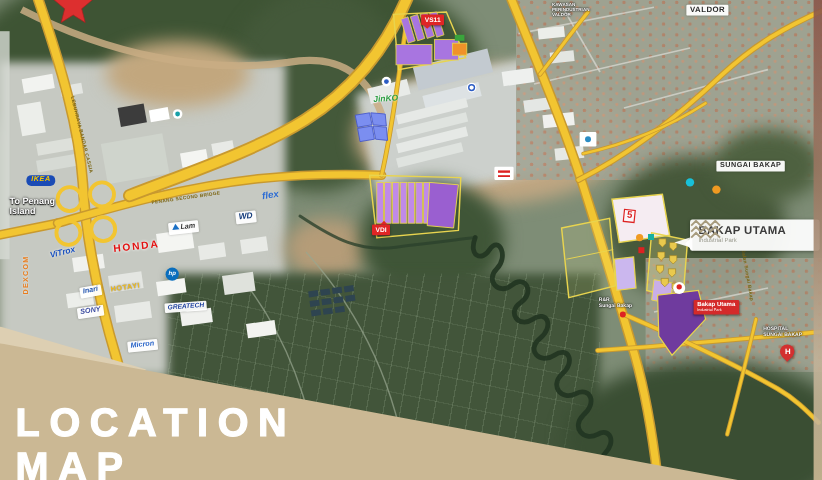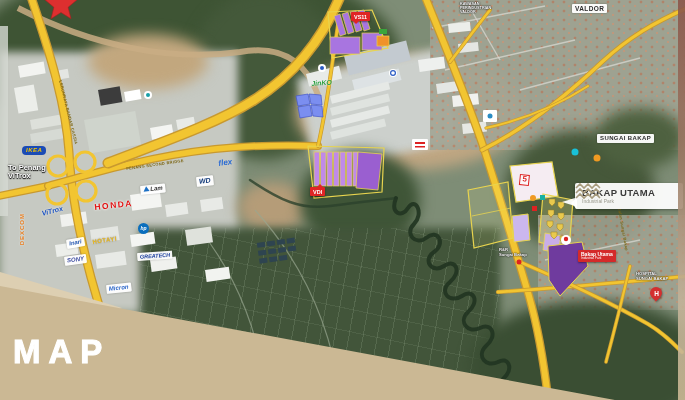--- a/index.html
+++ b/index.html
@@ -284,21 +284,21 @@
 
   <div id="labels">
       <div class="mlabel flag flag-dl" style="left: 351px; top: 12px;">VS11</div>
       <div class="mlabel flag flag-ur" style="left: 310px; top: 187px;">VDI</div>
       <div class="mlabel wbox" style="left: 572px; top: 4px; font-size: 6.5px;">VALDOR</div>
       <div class="mlabel twhite" style="left: 460px; top: 2px; font-size: 3.8px;">KAWASAN
 PERINDUSTRIAN
 VALDOR</div>
       <div class="mlabel wbox" style="left: 597px; top: 134px; font-size: 6px;">SUNGAI BAKAP</div>
       <div class="mlabel owhite" style="left: 8px; top: 164px;">To Penang
-ViTrox</div>
+Island</div>
       <div class="mlabel twhite" style="left: 499px; top: 248px;">R&amp;R
 Sungai Bakap</div>
       <div class="mlabel twhite" style="left: 636px; top: 272px;">HOSPITAL
 SUNGAI BAKAP</div>
       <div class="mlabel ikea" style="left: 22px; top: 146px;">IKEA</div>
       <div class="mlabel honda" style="left: 94px; top: 203px; transform: rotate(-6deg);">HONDA</div>
       <div class="mlabel dexcom" style="left: 19px; top: 213px;">DEXCOM</div>
       <div class="mlabel vitrox" style="left: 41px; top: 210px; transform: rotate(-14deg);">ViTrox</div>
       <div class="mlabel lbox" style="left: 66px; top: 240px; transform: rotate(-10deg); color: rgb(34, 85, 176);">Inari</div>
       <div class="mlabel lbox" style="left: 64px; top: 257px; transform: rotate(-8deg); color: rgb(59, 75, 160);">SONY</div>
@@ -333,17 +333,18 @@
     <div class="s">Industrial Park</div>
   </div>
 
   <div class="hpin">
     <span>H</span>
   </div>
 
   <div class="wedge-light"></div>
   <div class="wedge-dark"></div>
   <div class="title">
+    <div>LOCATION</div>
     <div>MAP</div>
   </div>
 
   <div class="right-strip"></div>
 </div>
 
 </body></html>

